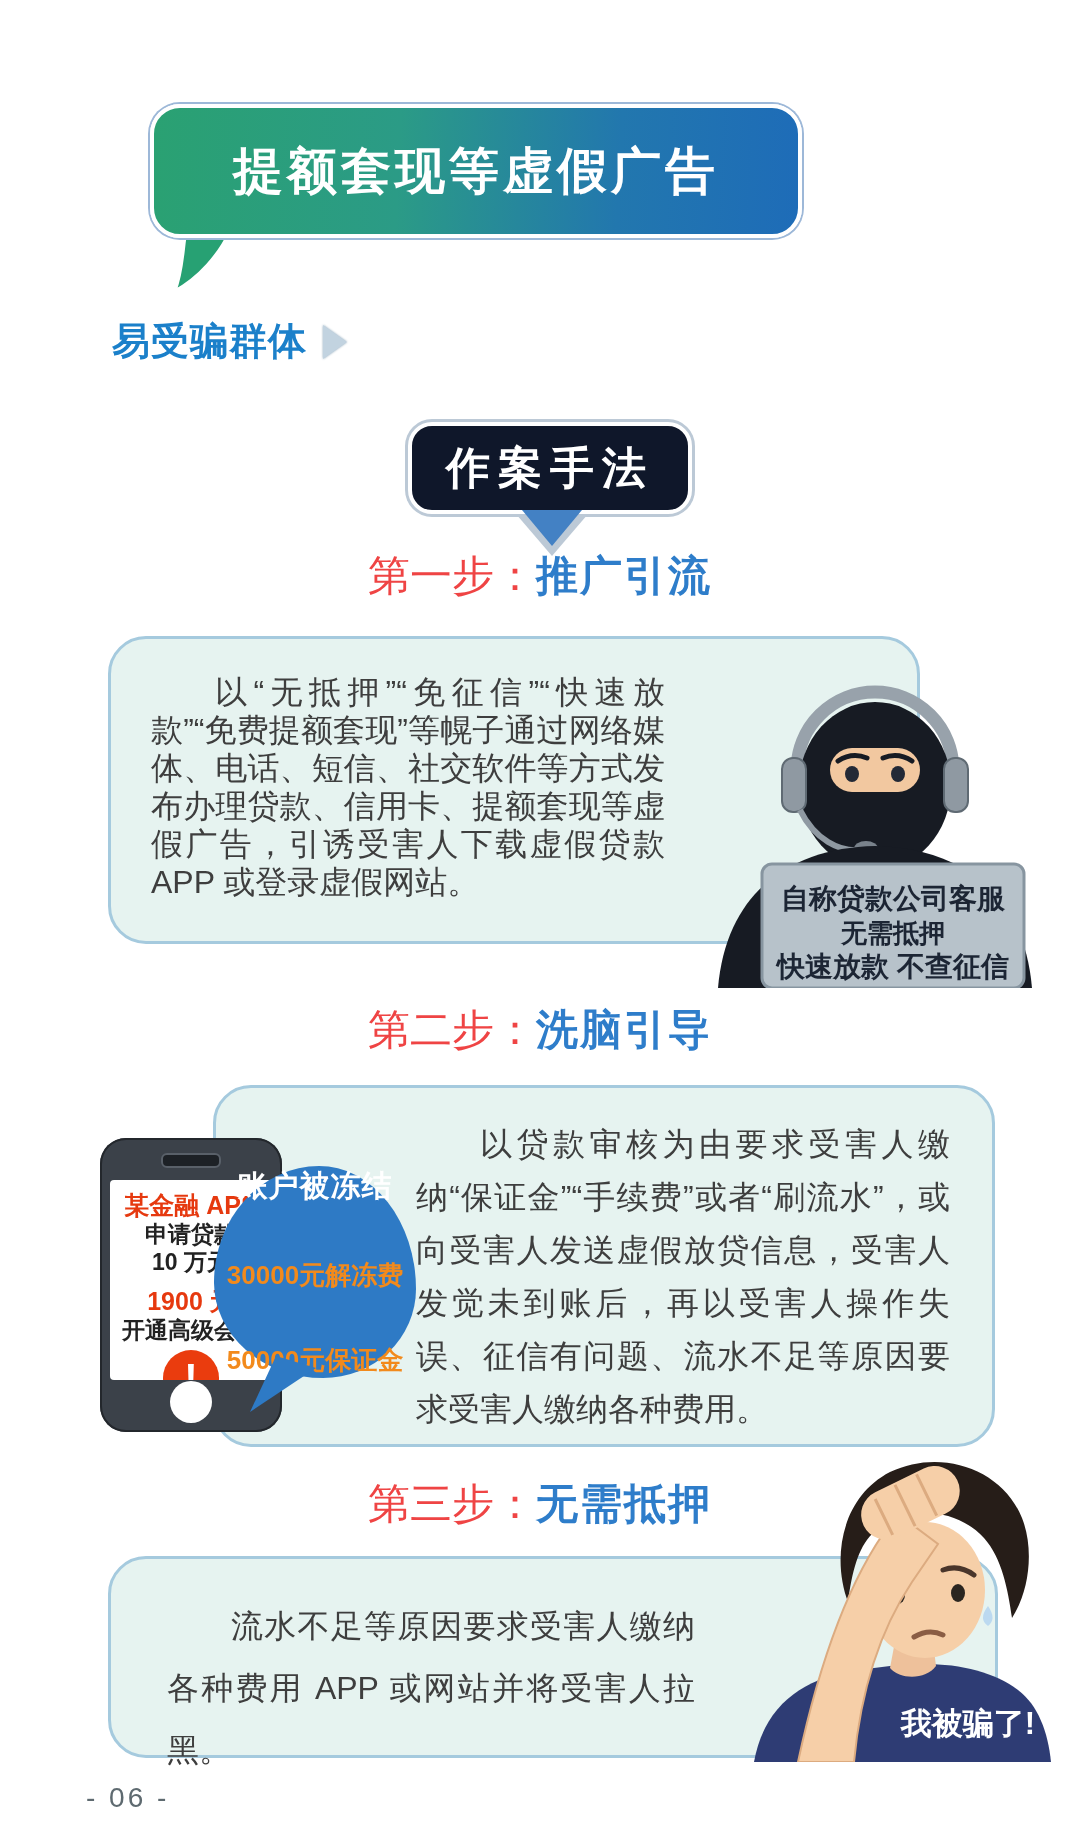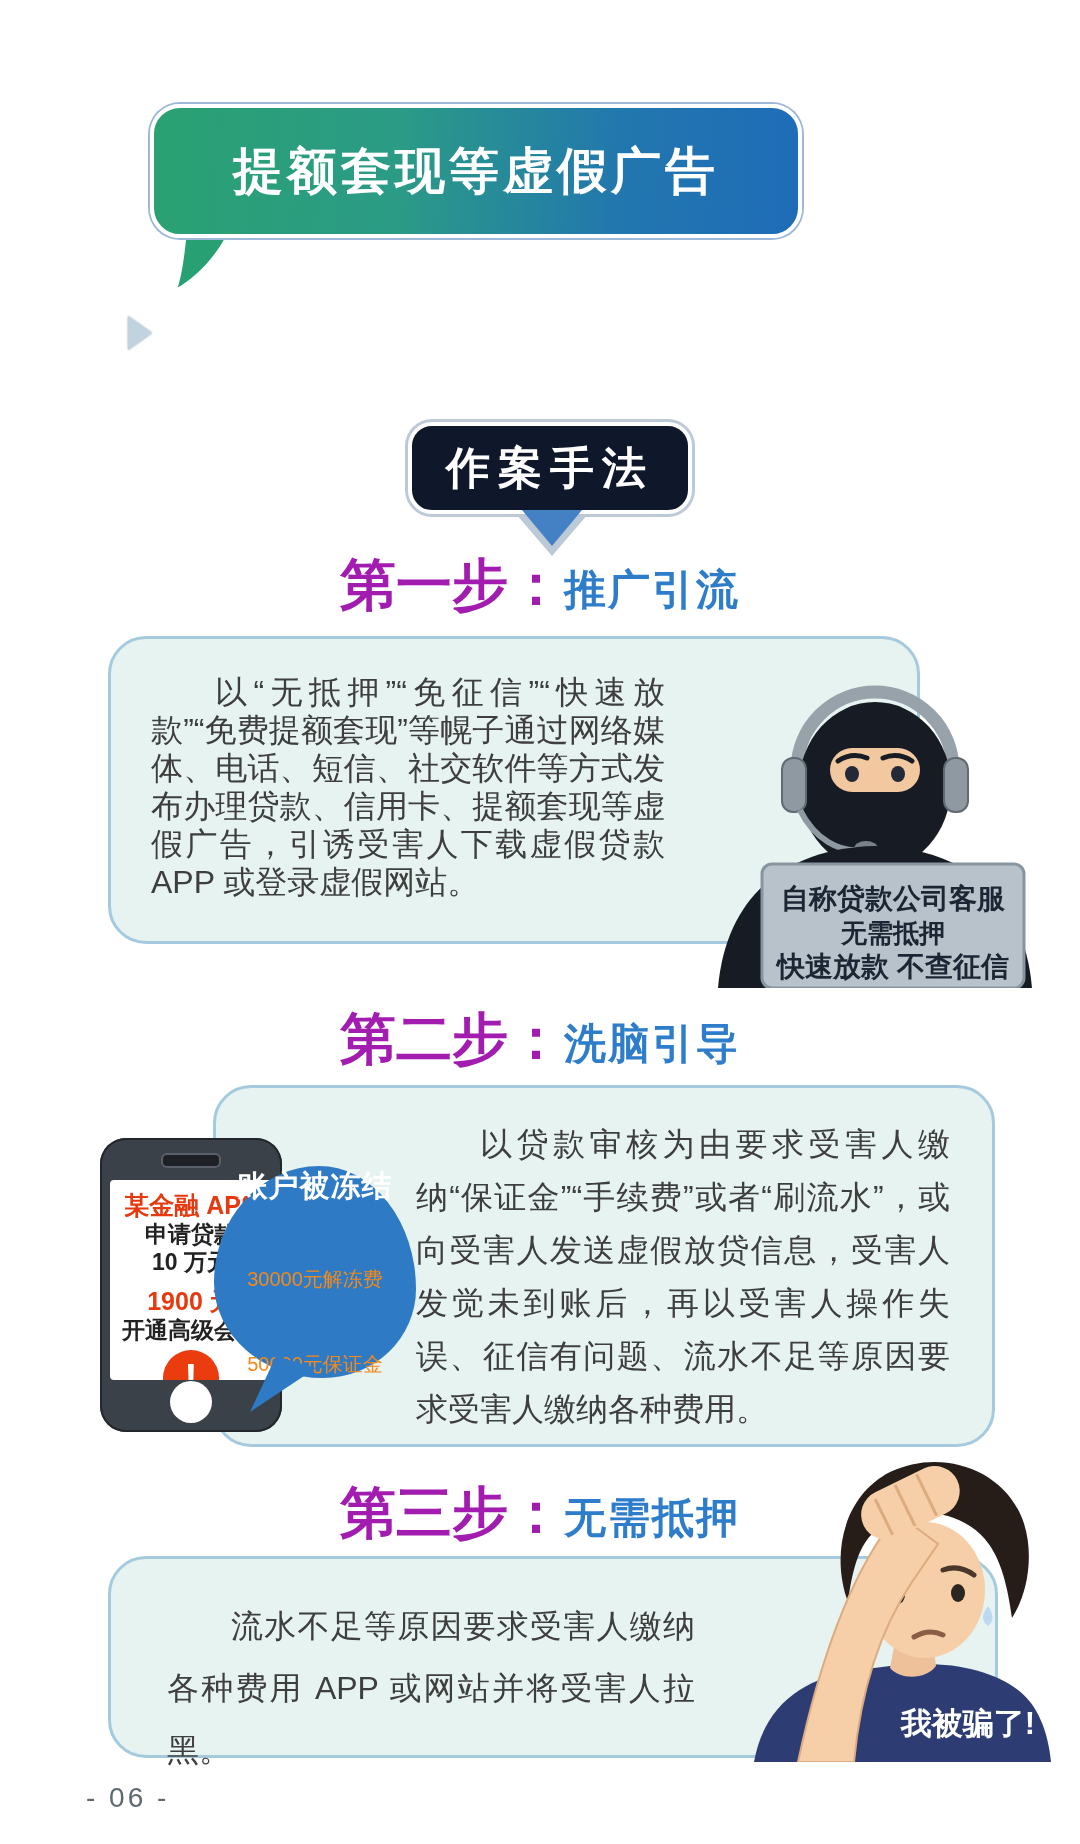--- a/index.html
+++ b/index.html
@@ -34,22 +34,22 @@
     display:flex;align-items:center;justify-content:center;z-index:3;
   }
   .method-label{color:#ffffff;font-size:44px;font-weight:bold;letter-spacing:8px;}
   .method-tail-outer{position:absolute;left:516px;top:514px;width:0;height:0;
     border-left:36px solid transparent;border-right:36px solid transparent;border-top:42px solid #bcc9d6;z-index:2;}
   .method-tail-inner{position:absolute;left:522px;top:510px;width:0;height:0;
     border-left:30px solid transparent;border-right:30px solid transparent;border-top:36px solid #4381c4;z-index:3;}
 
   
   .step-heading{position:absolute;left:0;width:1080px;text-align:center;z-index:2;}
-  .step-heading .prefix{font-family:"Liberation Serif","DejaVu Serif",serif;font-weight:bold;
-    font-size:56px;color:#a21caf;}
+  .step-heading .prefix{font-family:"Liberation Serif","DejaVu Serif",serif;font-weight:normal;
+    font-size:42px;color:#ef4444;}
   .step-heading .name{font-weight:bold;font-size:42px;color:#2e7dca;letter-spacing:2px;}
   #heading-1{top:548px;} #heading-2{top:1002px;} #heading-3{top:1476px;}
 
   
   .info-box{position:absolute;background:#e6f3f0;border:3px solid #a5cade;border-radius:38px;z-index:1;}
   .info-box p{margin:0;color:#3e3e3e;font-size:32px;text-align:justify;text-indent:2em;}
   #box-1{left:108px;top:636px;width:806px;height:302px;}
   #box-1 p{padding:34px 252px 0 40px;line-height:38px;}
   #box-2{left:213px;top:1085px;width:776px;height:356px;}
   #box-2 p{padding:30px 42px 0 200px;line-height:53px;}
@@ -75,37 +75,38 @@
   .warn-circle{width:56px;height:56px;border-radius:50%;background:#ea3c0e;margin:6px auto 0;
     color:#ffffff;font-weight:bold;font-size:40px;line-height:56px;}
   .phone-home{position:absolute;bottom:9px;left:50%;transform:translateX(-50%);width:42px;height:42px;
     border-radius:50%;background:#ffffff;}
 
   
   .bubble{position:absolute;left:214px;top:1166px;width:202px;height:212px;background:#2e7ac5;
     border-radius:52% 48% 46% 54% / 55% 58% 42% 45%;z-index:5;
     display:flex;flex-direction:column;justify-content:space-between;align-items:center;gap:5px;}
   .bubble-line1{color:#ffffff;font-size:30px;font-weight:bold;letter-spacing:1px;}
-  .bubble-line2,.bubble-line3{color:#f28a1c;font-size:20px;font-weight:normal;}
+  .bubble-line2,.bubble-line3{color:#f28a1c;font-size:26px;font-weight:bold;}
   .bubble-tail{position:absolute;left:246px;top:1356px;width:70px;height:58px;z-index:5;}
 
   
   .page-number{position:absolute;left:86px;top:1782px;font-size:28px;color:#5e6a70;letter-spacing:3px;z-index:2;}
 </style>
 </head>
 <body>
 
 <svg class="banner-tail" viewBox="0 0 80 68">
   <path d="M18,2 L62,6 C52,28 32,52 6,66 C15,44 14,20 18,2 Z" fill="#27a173" stroke="#ffffff" stroke-width="4" stroke-linejoin="round"></path>
 </svg>
 <div class="banner serif">
   <div class="banner-title">提额套现等虚假广告</div>
 </div>
 
 <div class="audience-row">
+  <span class="audience-label">易受骗群体</span>
   <span class="audience-arrow"></span>
 </div>
 
 <div class="method-button serif">
   <span class="method-label">作案手法</span>
 </div>
 <div class="method-tail-outer"></div>
 <div class="method-tail-inner"></div>
 
 <div class="step-heading" id="heading-1">

